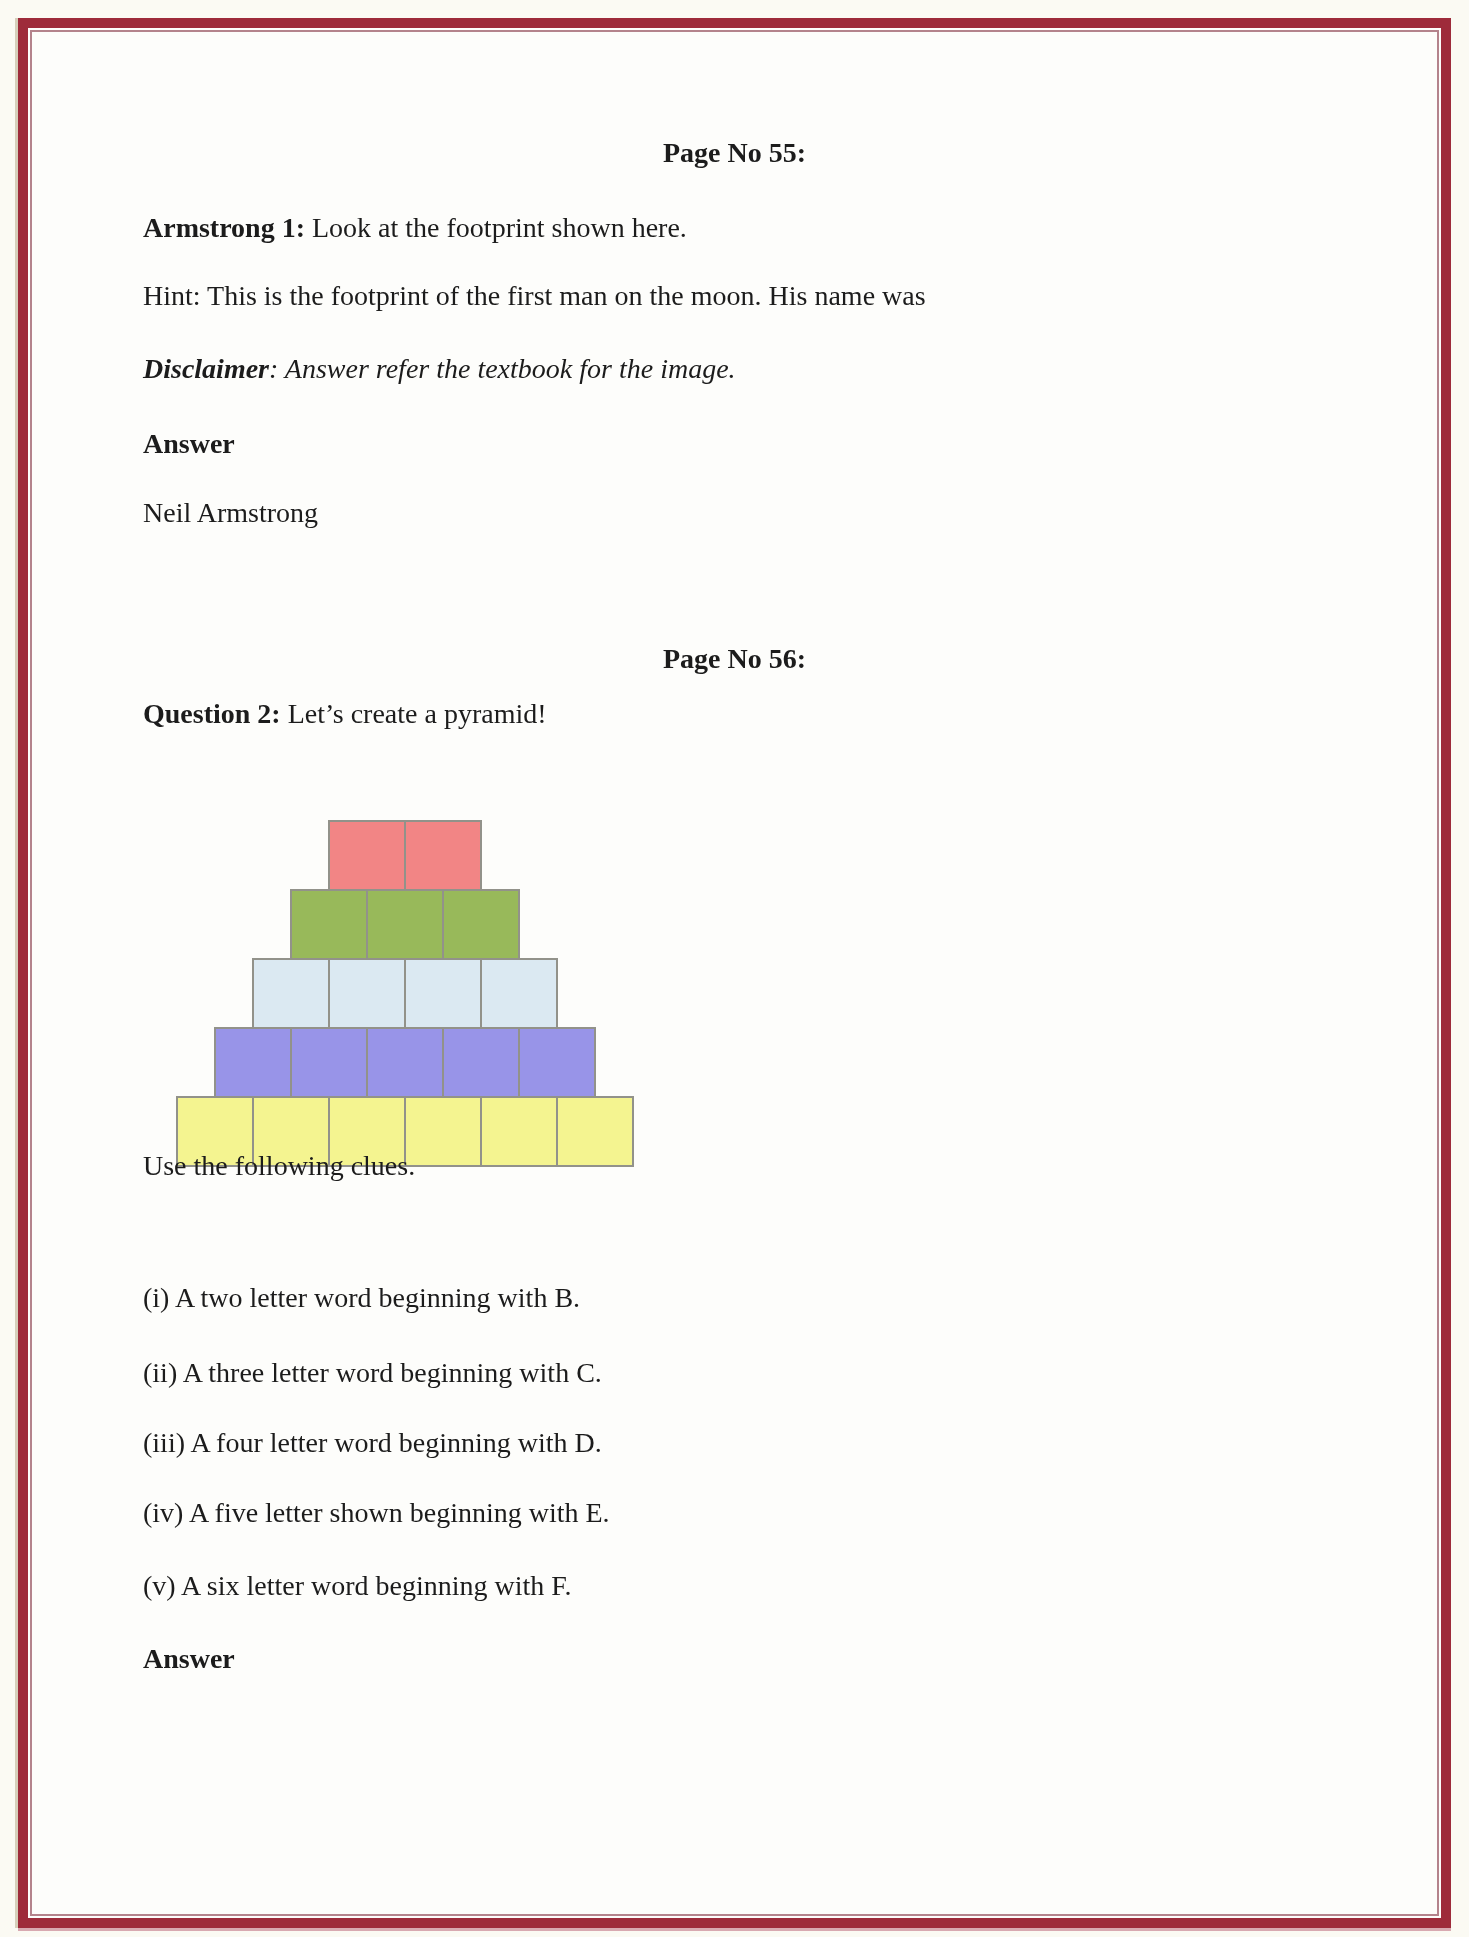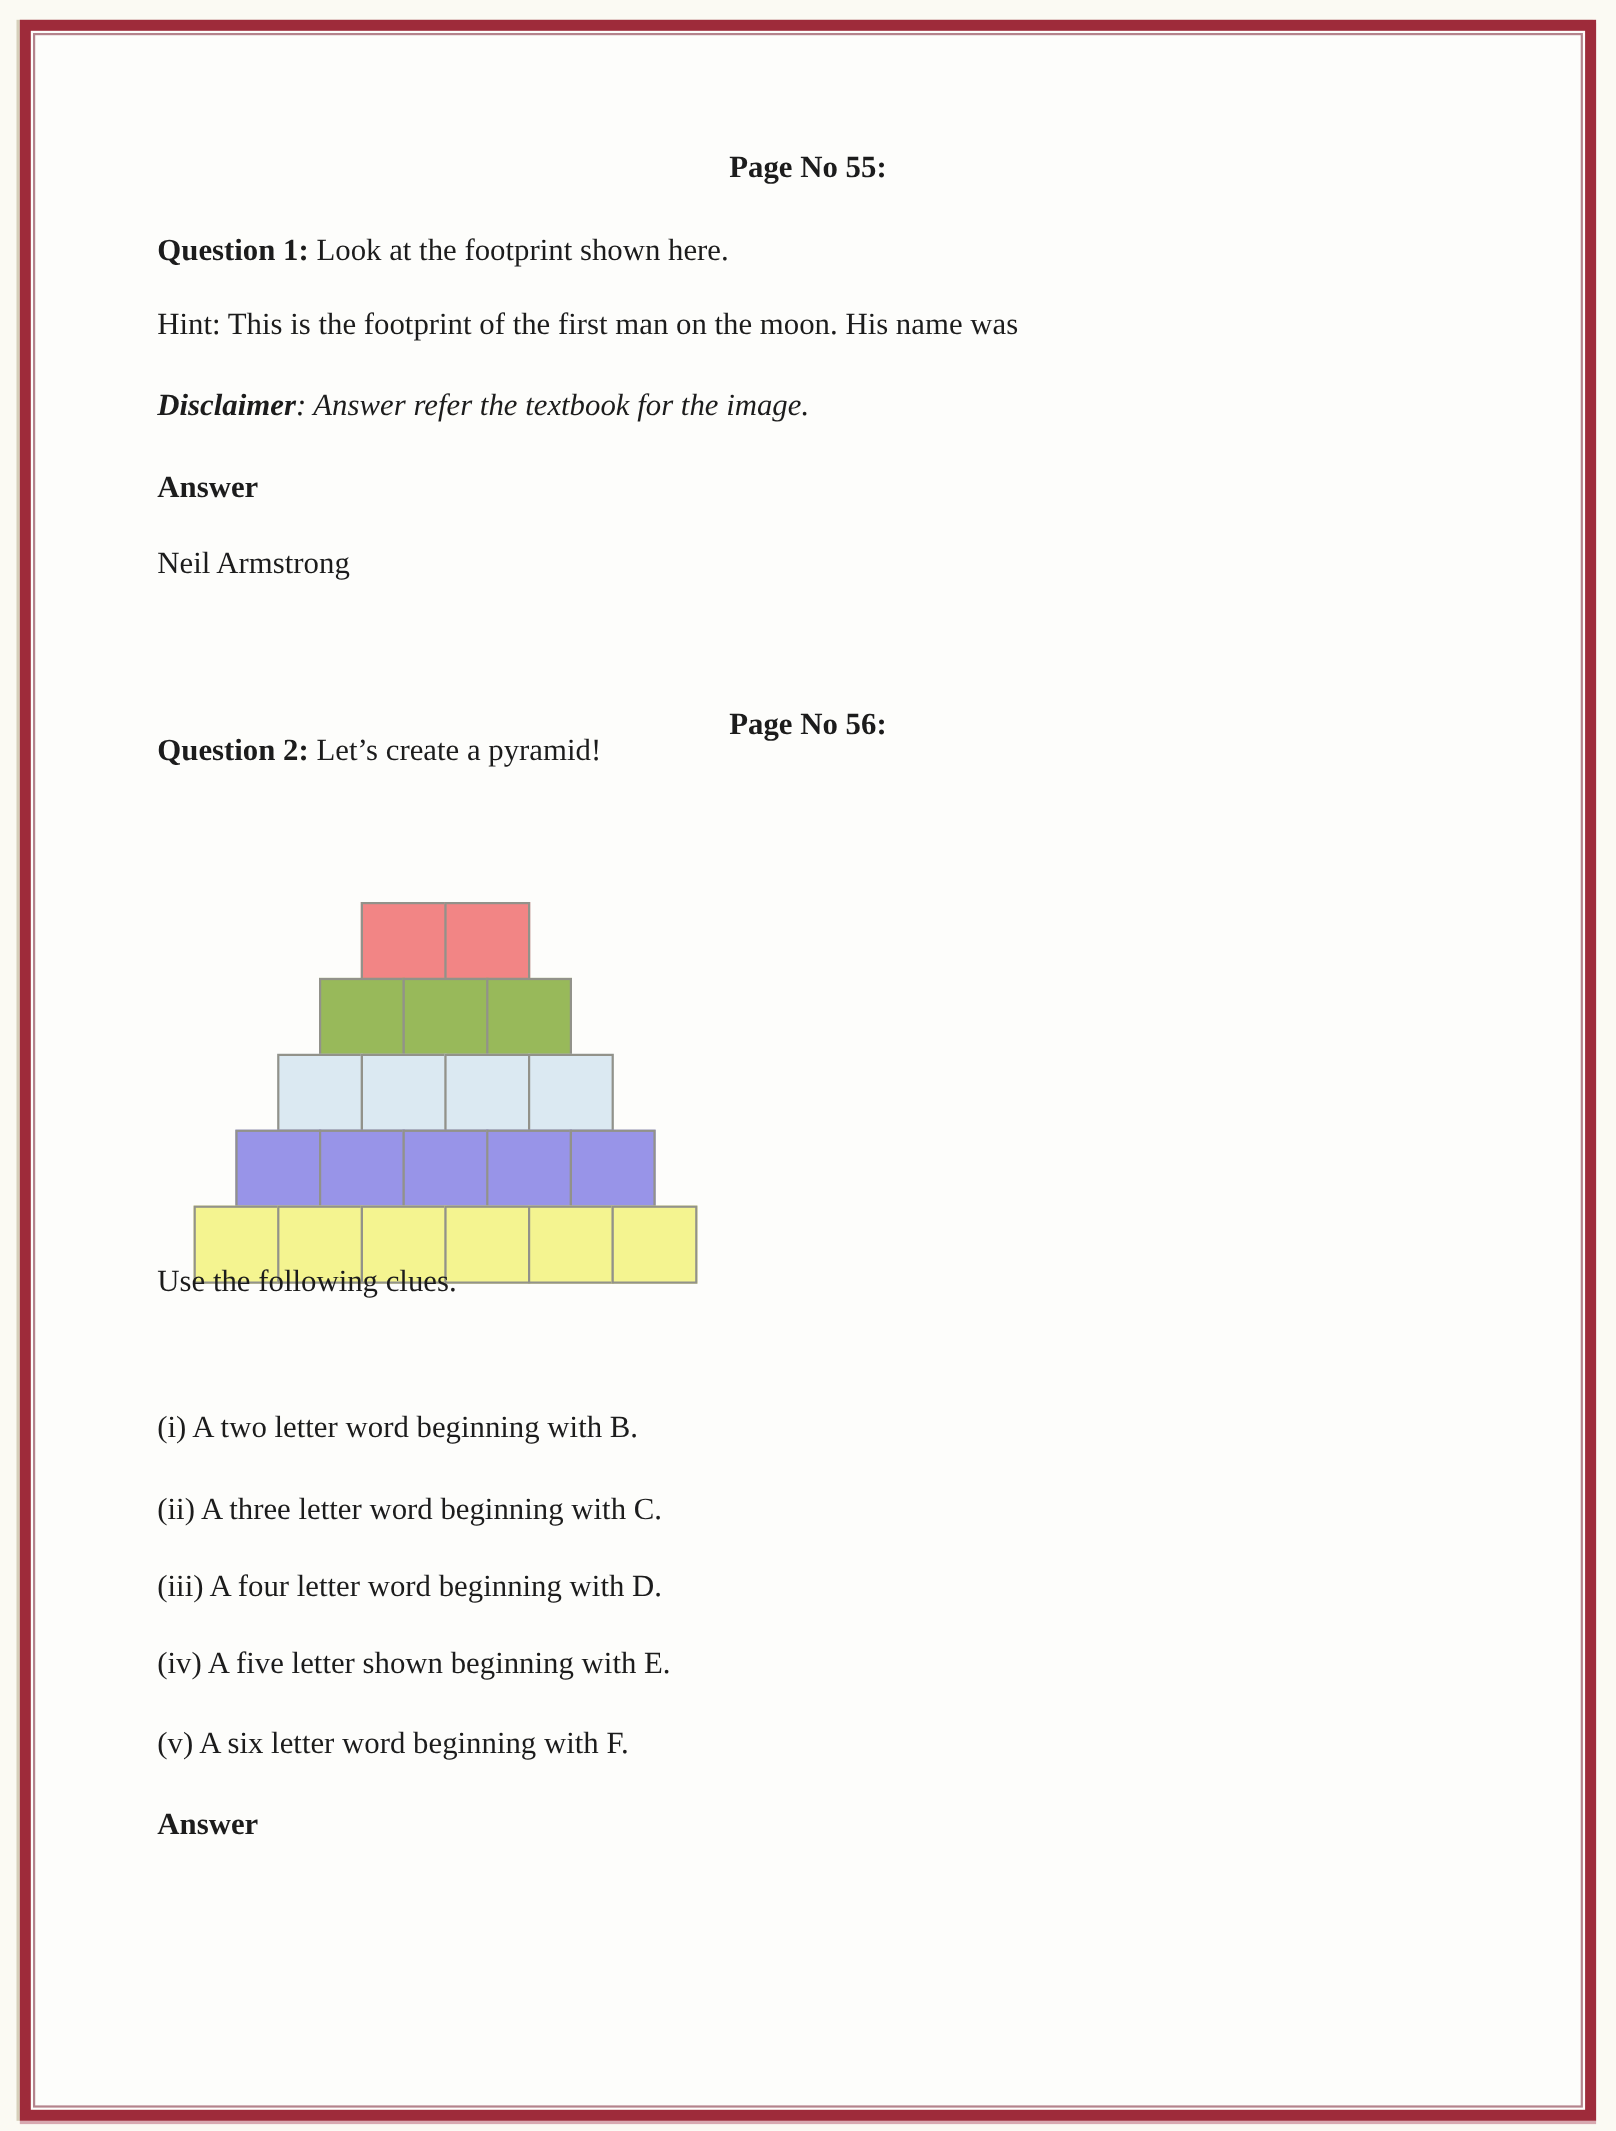--- a/index.html
+++ b/index.html
@@ -70,33 +70,33 @@
 </style>
 </head>
 <body>
 
 <div class="frame-outer">
   <div class="frame-inner"></div>
 </div>
 
 <div class="line center b" style="top:139px">Page No 55:</div>
 
-<div class="line" style="top:214px"><span class="b">Question 1:</span><span> Look at the footprint shown here.</span></div>
+<div class="line" style="top:214px"><span class="b">Armstrong 1:</span><span> Look at the footprint shown here.</span></div>
 
 <div class="line" style="top:282px">Hint: This is the footprint of the first man on the moon. His name was</div>
 
 <div class="line" style="top:355px"><span class="bi">Disclaimer</span><span class="i">: Answer refer the textbook for the image.</span></div>
 
 <div class="line b" style="top:430px">Answer</div>
 
 <div class="line" style="top:499px">Neil Armstrong</div>
 
 <div class="line center b" style="top:645px">Page No 56:</div>
 
-<div class="line" style="top:669px"><span class="b">Question 2:</span><span> Let’s create a pyramid!</span></div>
+<div class="line" style="top:700px"><span class="b">Question 2:</span><span> Let’s create a pyramid!</span></div>
 
 <div class="pyramid">
     <div class="pyr-row">
       <div class="pyr-block" style="background: rgb(242, 133, 133); border-color: rgb(146, 146, 138);"></div>
       <div class="pyr-block" style="background: rgb(242, 133, 133); border-color: rgb(146, 146, 138);"></div>
     </div>
     <div class="pyr-row">
       <div class="pyr-block" style="background: rgb(152, 185, 90); border-color: rgb(146, 146, 138);"></div>
       <div class="pyr-block" style="background: rgb(152, 185, 90); border-color: rgb(146, 146, 138);"></div>
       <div class="pyr-block" style="background: rgb(152, 185, 90); border-color: rgb(146, 146, 138);"></div>

